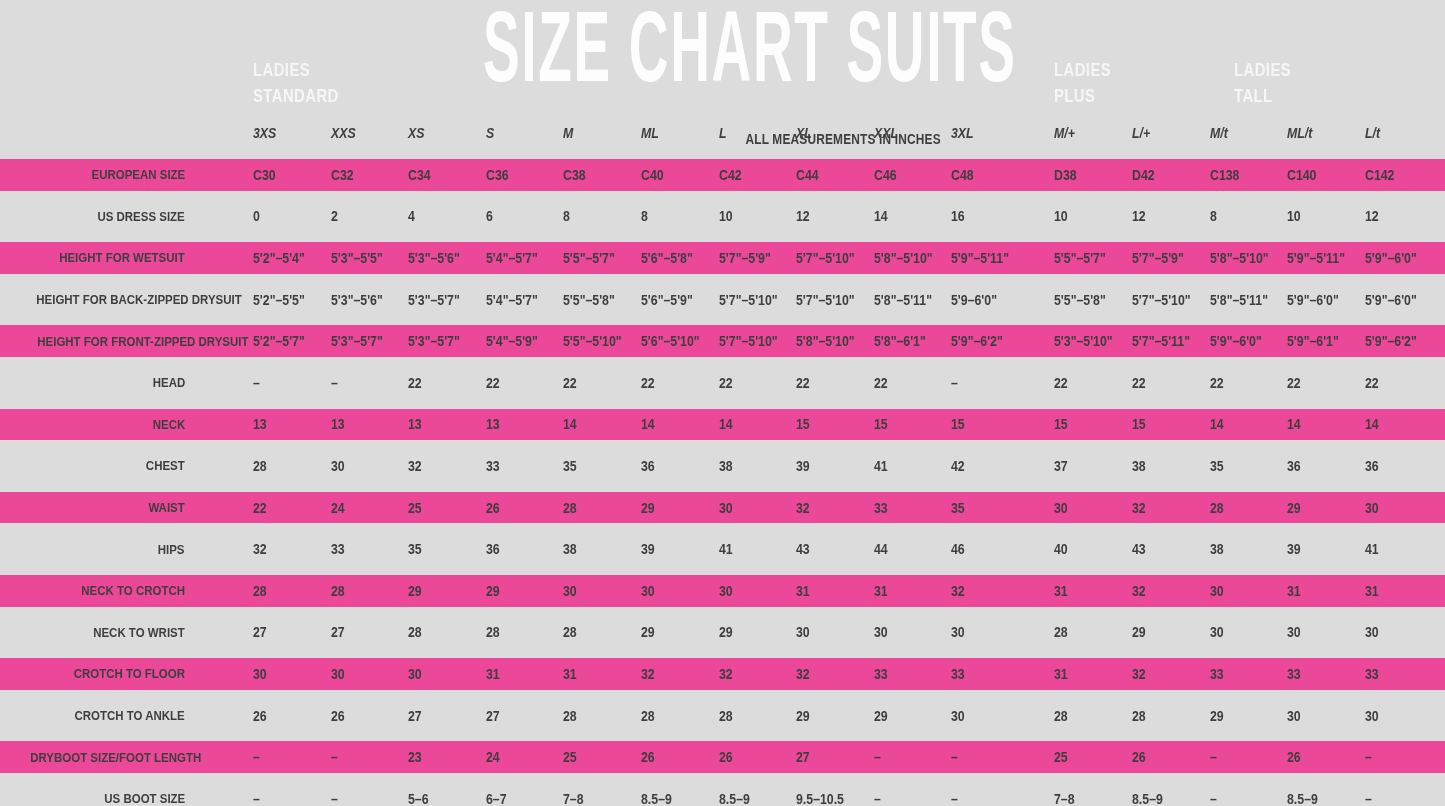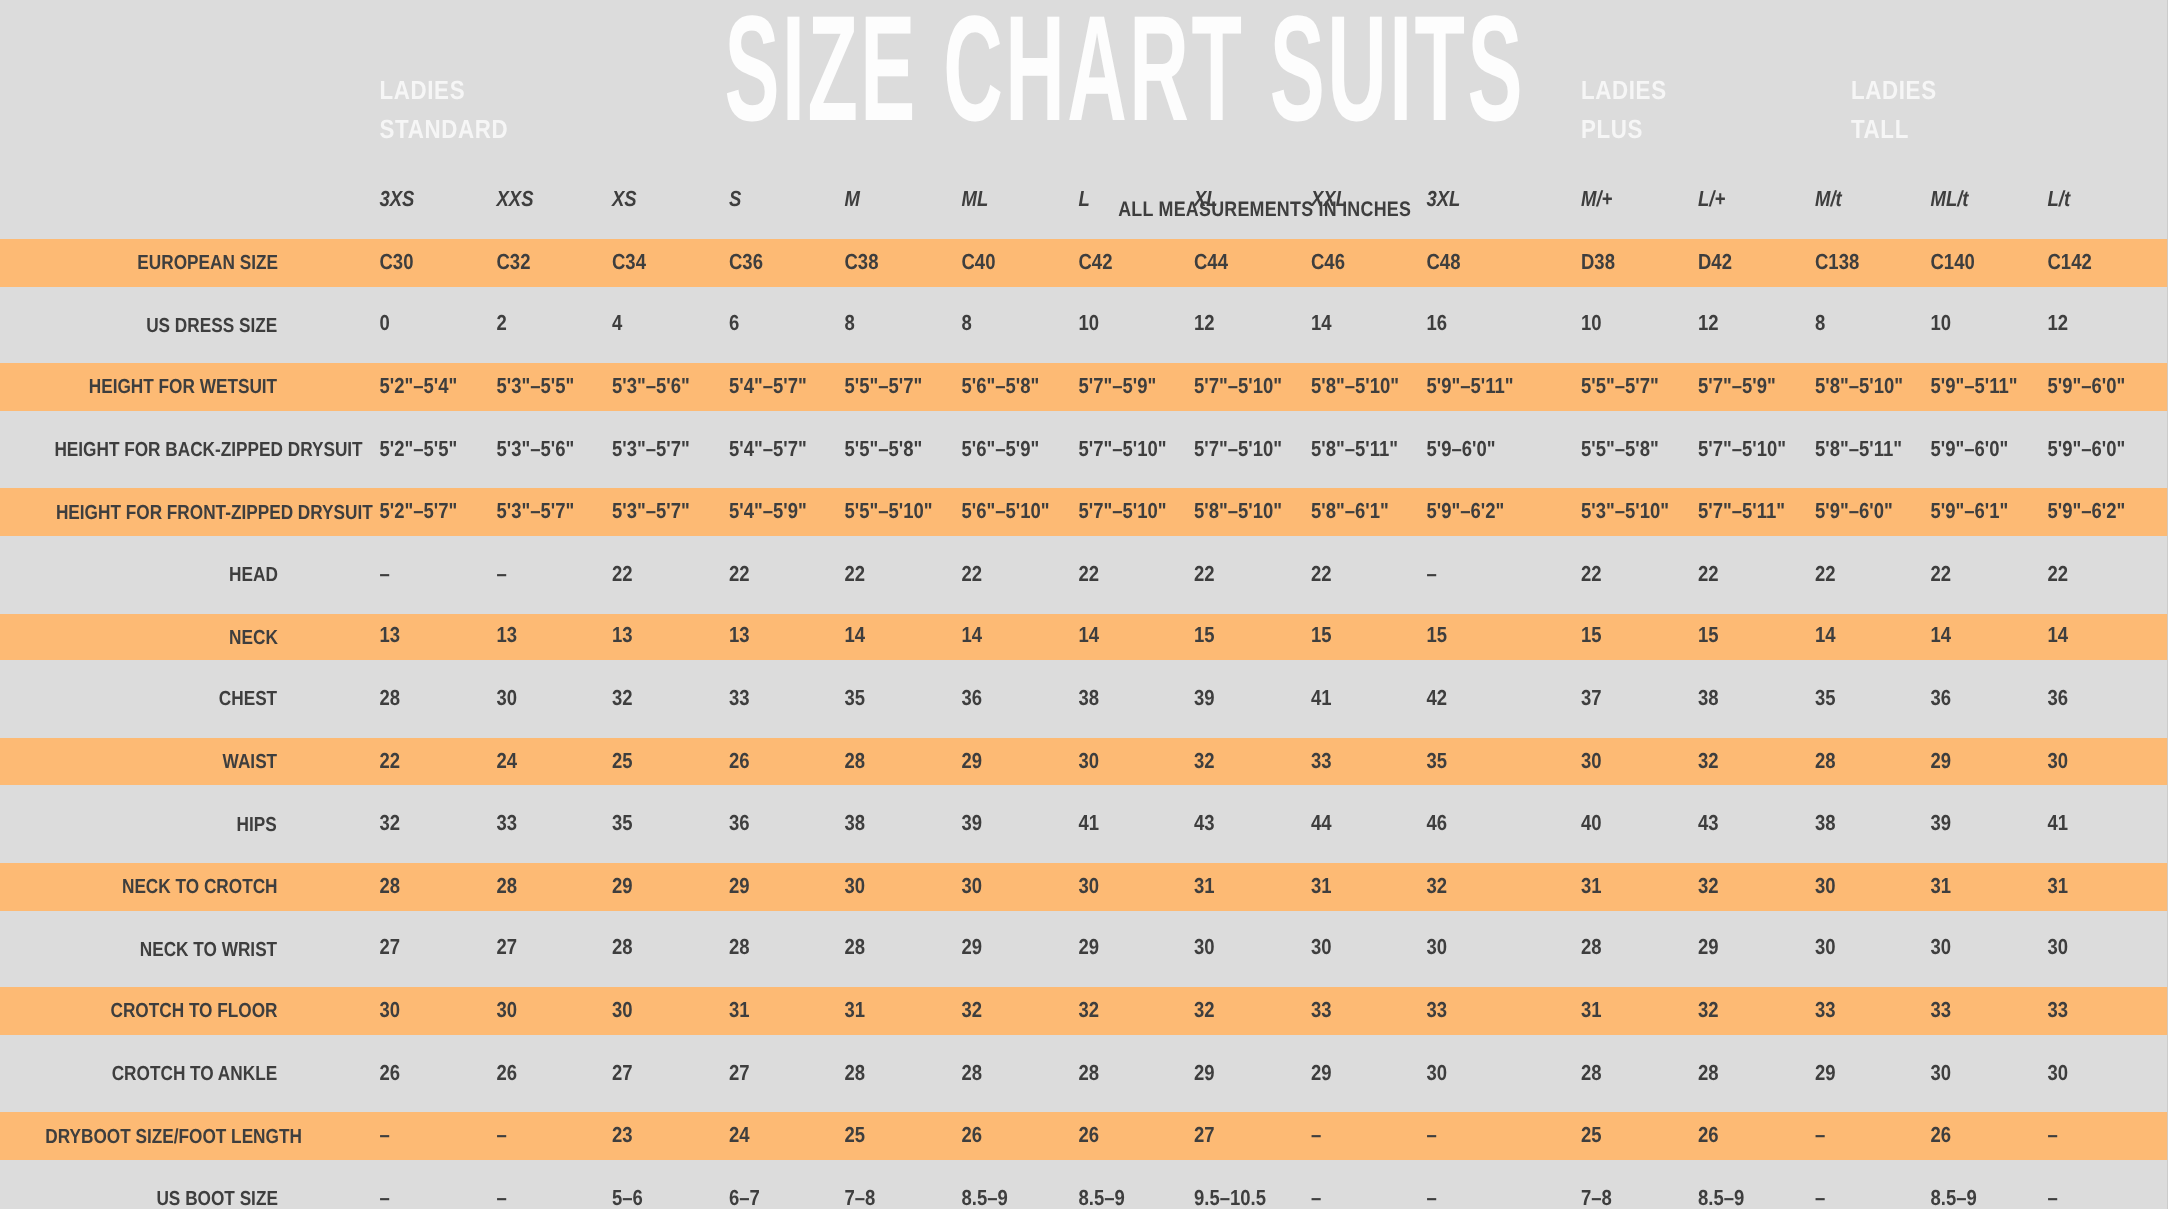--- a/index.html
+++ b/index.html
@@ -12,32 +12,32 @@
   .cond{display:inline-block;transform:scaleX(0.85);transform-origin:left center;white-space:nowrap;}
   .cond.r{transform-origin:right center;}
   .title{
     position:absolute;left:483px;top:-9px;margin:0;
     font-size:100px;line-height:1.1;letter-spacing:3px;color:#fdfdfd;
     transform:scaleX(0.55);transform-origin:left top;white-space:nowrap;
   }
   .subtitle{
     position:absolute;right:504px;top:90px;font-size:14px;letter-spacing:.2px;color:#3e3e3e;margin-top:41px;
   }
-  .group{position:absolute;top:47px;font-size:17.5px;line-height:26px;color:#f6f6f6;letter-spacing:.5px;}
+  .group{position:absolute;top:57px;font-size:17.5px;line-height:26px;color:#f6f6f6;letter-spacing:.5px;}
   .group span{display:block;transform:scaleX(0.85);transform-origin:left center;white-space:nowrap;}
   .g-standard{left:253px;}
   .g-plus{left:1054px;}
   .g-tall{left:1234px;}
 
   .gridrow{display:flex;align-items:center;box-sizing:border-box;}
   .cols-row{position:absolute;top:112px;left:0;width:100%;height:42px;}
   .hcell{font-size:15px;font-style:italic;}
   .table{position:absolute;top:154px;left:0;width:100%;}
   .trow{height:41.6px;}
-  .trow.white{background:#fdba74;background-clip:content-box;padding:5px 0;}
+  .trow.white{background:#ec4899;background-clip:content-box;padding:5px 0;}
   .tlabel{width:185px;text-align:right;font-size:13.5px;flex:0 0 auto;}
   .tcell{width:77.6px;font-size:14.5px;flex:0 0 auto;}
   .c0{margin-left:68px;}
   .c10{margin-left:25.5px;}
   .c12{}
 </style>
 </head>
 <body>
 
 <div class="screen">

